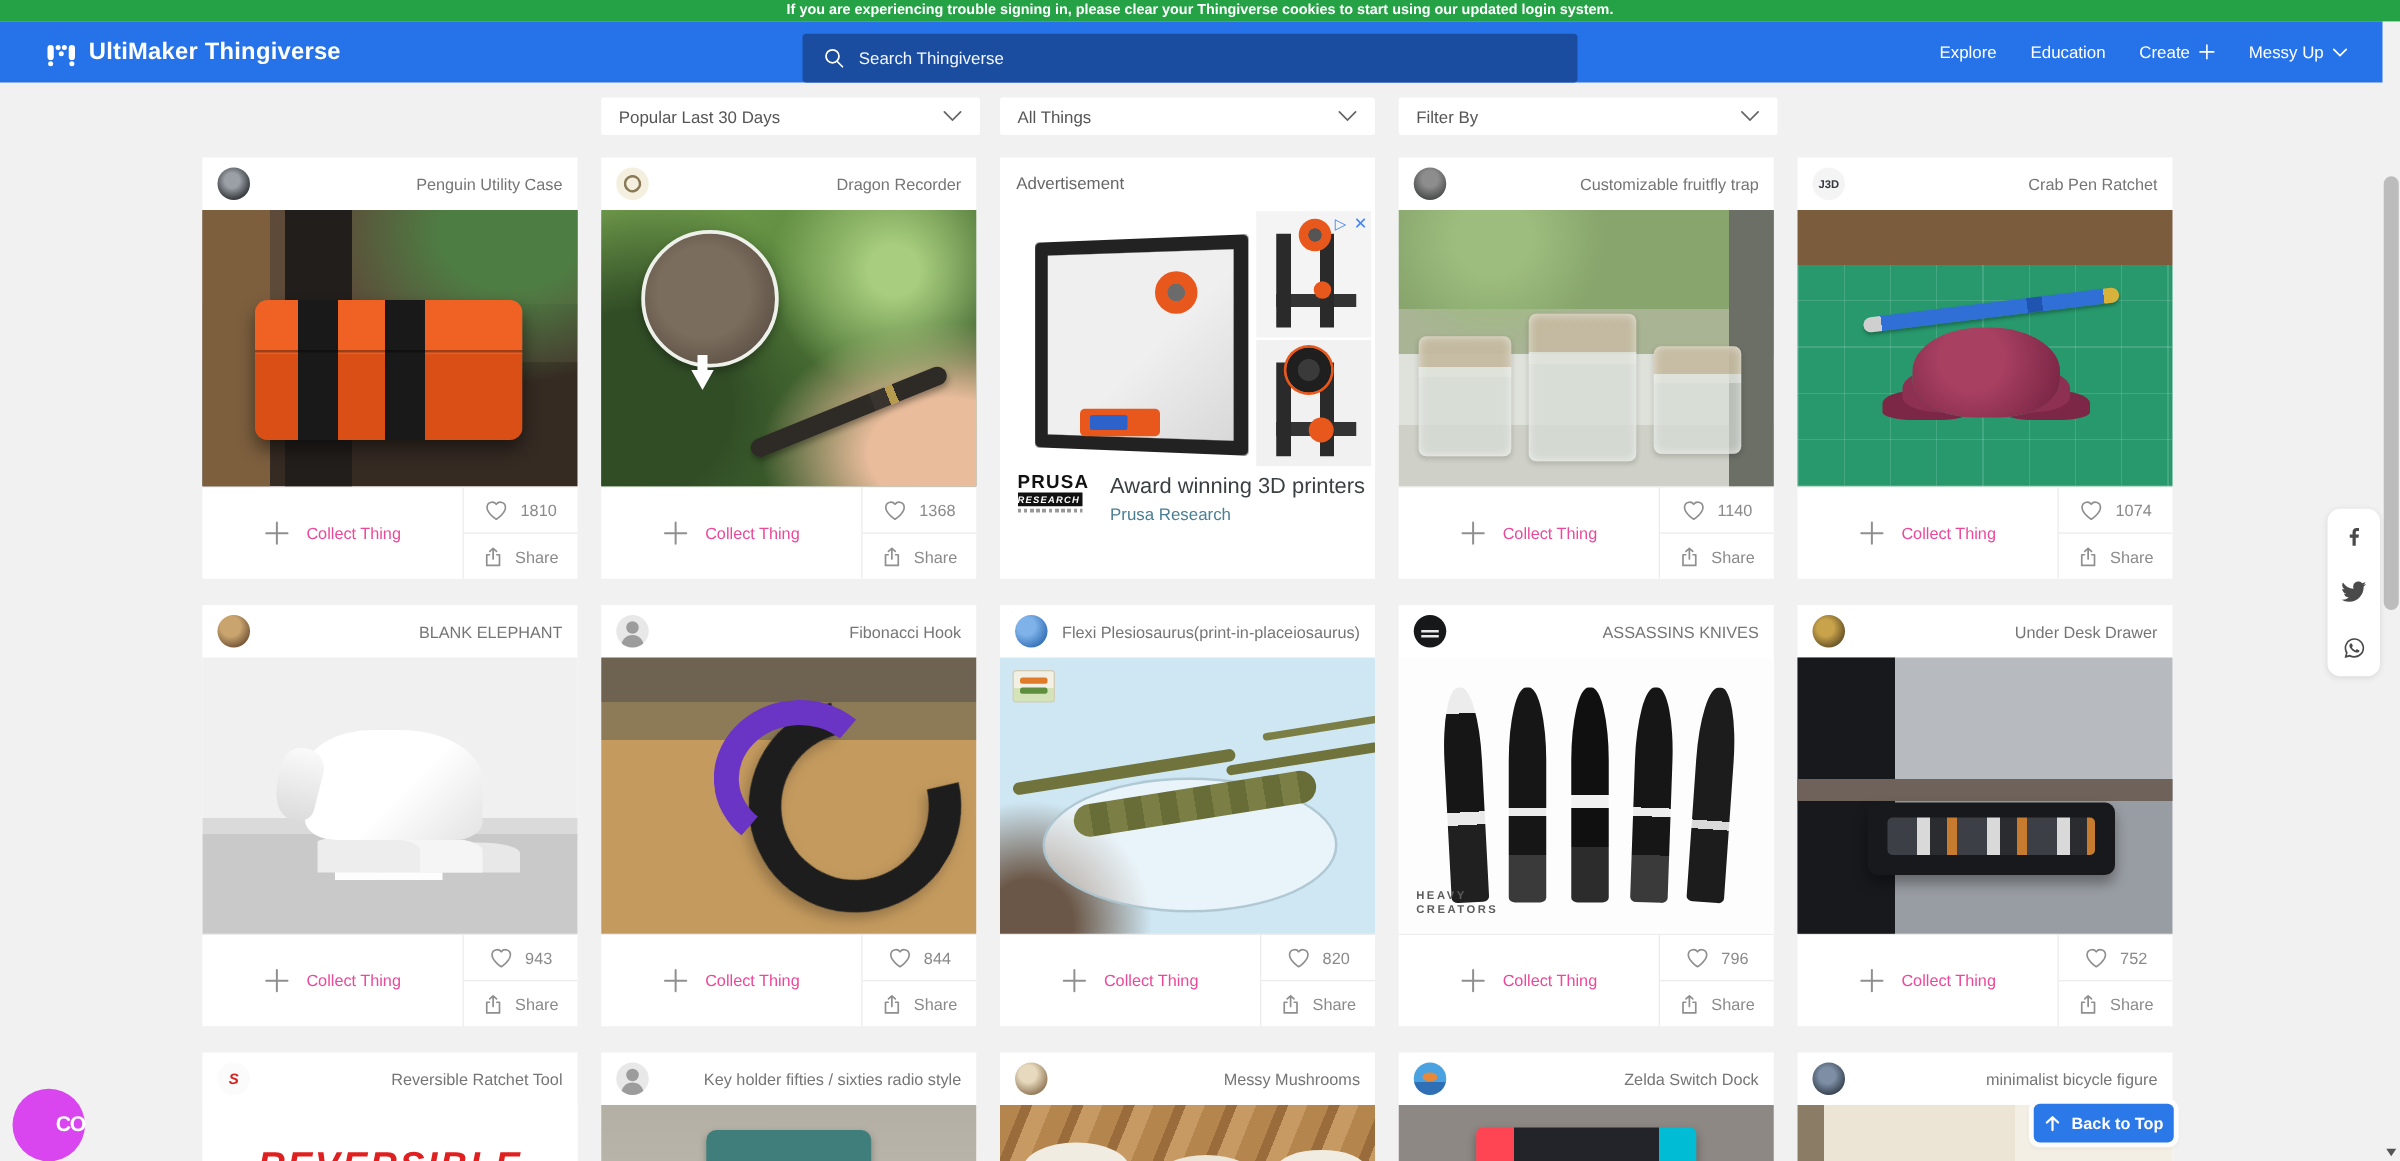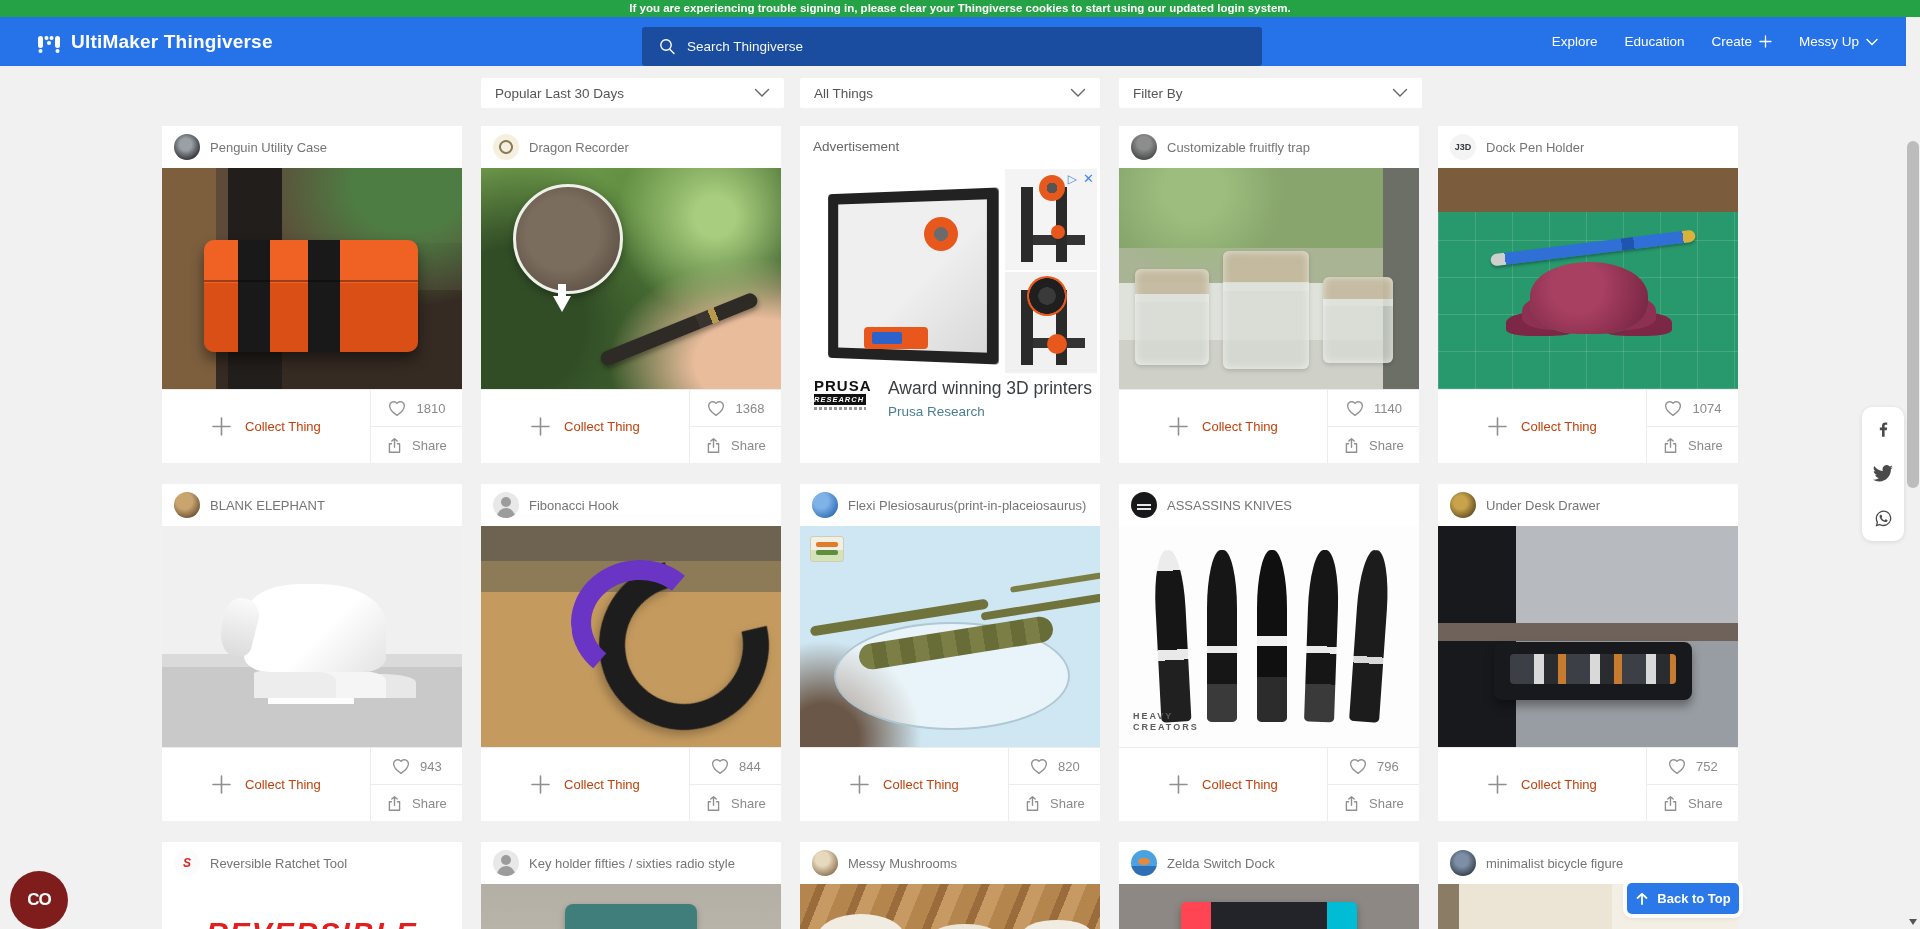--- a/index.html
+++ b/index.html
@@ -27,27 +27,27 @@
   
   .dropdown { position:absolute; top:78px; height:30px; background:#fff; border-radius:2px;
     display:flex; align-items:center; justify-content:space-between; padding:4px 14px;
     color:#555; font-size:13.5px; cursor:pointer; }
   .dd-sort { left:481px; width:303px; }
   .dd-cat  { left:800px; width:300px; }
   .dd-filter { left:1119px; width:303px; }
 
   
   .card { position:absolute; width:300px; height:337px; background:#fff; }
-  .card-head { height:42px; display:flex; align-items:center; gap:10px; padding:0 12px; }
+  .card-head { height:42px; display:flex; align-items:center; gap:10px; padding:0 12px;justify-content:space-between; }
   .avatar { width:26px; height:26px; border-radius:50%; flex:0 0 26px; position:relative; overflow:hidden; }
   .card-title { color:#757575; font-size:13px; white-space:nowrap; overflow:hidden; }
   .thumb { position:relative; width:300px; height:221px; overflow:hidden; }
   .card-foot { height:74px; border-top:1px solid #ececec; display:flex; }
   .collect { width:220px; border-right:1px solid #ececec; display:flex; align-items:center;
-    justify-content:center; gap:13px; color:#c2410c; font-size:13px; cursor:pointer; }
+    justify-content:center; gap:13px; color:#ec4899; font-size:13px; cursor:pointer; }
   .foot-right { width:96px; display:flex; flex-direction:column; }
   .foot-cell { flex:1; display:flex; align-items:center; justify-content:center; gap:9px;
     color:#8a8a8a; font-size:13px; cursor:pointer; }
   .foot-cell.top { border-bottom:1px solid #ececec; }
   .icon-stroke { stroke:#8f8f8f; fill:none; stroke-width:1.6; stroke-linecap:round; stroke-linejoin:round; }
 
   
   .av-penguin { background:radial-gradient(circle at 45% 40%, #9aa0a6 0 28%, #3c3f43 70%); }
   .av-dragon { background:#f4efdf; }
   .av-dragon::after { content:""; position:absolute; inset:6px; border-radius:50%; border:2px solid #8a7a55; transform:rotate(-15deg); }
@@ -220,21 +220,21 @@
 
   
   .socialbar { position:absolute; left:1862px; top:407px; width:42px; height:134px; background:#fff;
     border-radius:10px; box-shadow:0 1px 5px rgba(0,0,0,.10); display:flex; flex-direction:column;
     align-items:center; justify-content:space-around; z-index:55; }
   .socialbar svg { display:block; cursor:pointer; }
   .backtotop { position:absolute; left:1627px; top:883px; width:112px; height:31px; background:#2b79e9;
     border-radius:5px; color:#fff; font-size:13px; font-weight:700; display:flex; align-items:center;
     justify-content:center; gap:8px; cursor:pointer; z-index:55; box-shadow:0 0 0 4px rgba(255,255,255,.9), 0 2px 6px rgba(0,0,0,.2); }
   .cookiebtn { position:absolute; left:10px; top:871px; width:58px; height:58px; border-radius:50%;
-    background:#7f1d1d; color:#fff; display:flex; align-items:center; justify-content:center;
+    background:#d946ef; color:#fff; display:flex; align-items:center; justify-content:flex-end;
     font-size:17px; font-weight:800; letter-spacing:-1px; cursor:pointer; z-index:55; }
 
   
   .scrolltrack { position:absolute; left:1906px; top:17px; width:14px; height:912px; background:#f1f1f2; z-index:50; }
   .scrollthumb { position:absolute; left:1px; top:124px; width:12px; height:347px; background:#bcbcbc; border-radius:6px; }
   .scrolldown { position:absolute; left:3px; bottom:4px; width:0; height:0;
     border-left:4px solid rgba(0,0,0,0); border-right:4px solid rgba(0,0,0,0); border-top:6px solid #555; }
 </style>
 </head>
 <body>
@@ -427,21 +427,21 @@
             </svg>
           <span>Share</span>
         </div>
       </div>
     </div>
   </div>
 
   <div class="card" style="left:1438px;top:126px">
     <div class="card-head">
       <span class="avatar av-crab"></span>
-      <span class="card-title">Dock Pen Holder</span>
+      <span class="card-title">Crab Pen Ratchet</span>
     </div>
     <div class="thumb t-crab">
       <i class="crab-pen"></i>
     </div>
     <div class="card-foot">
       <div class="collect">
         <svg width="21" height="21" viewBox="0 0 21 21">
             <path class="icon-stroke" d="M10.5 2v17M2 10.5h17"></path>
           </svg>
         <span>Collect Thing</span>

